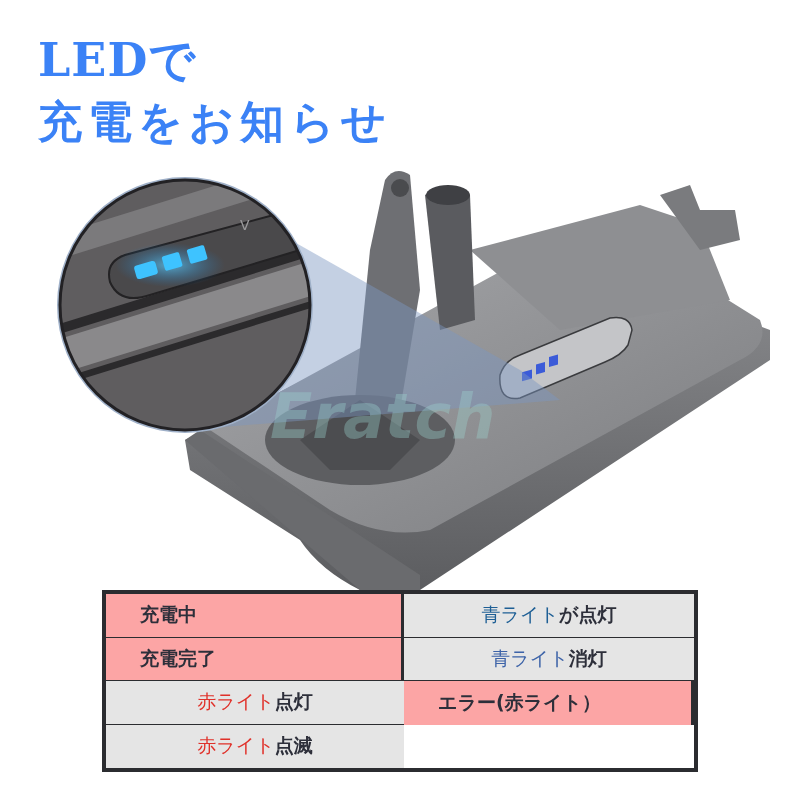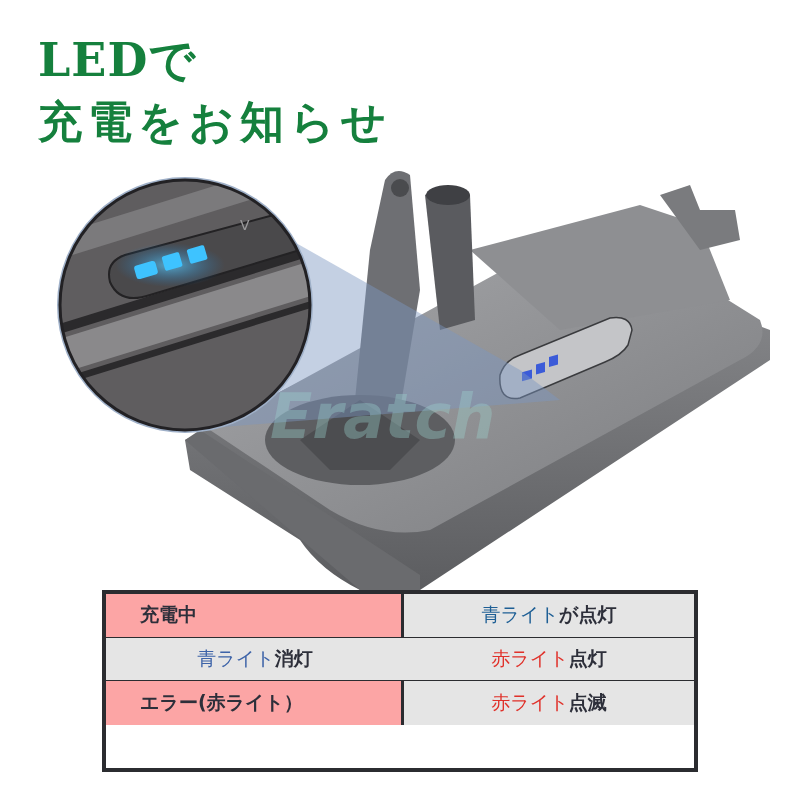--- a/index.html
+++ b/index.html
@@ -1,19 +1,19 @@
 <!DOCTYPE html>
 <html><head>
   <meta charset="utf-8">
   <style>
     html, body { margin: 0; padding: 0; background: #ffffff; }
     body { width: 800px; height: 800px; position: relative; overflow: hidden;
            font-family: "DejaVu Sans", "Liberation Sans", sans-serif; }
 
-    .headline { position: absolute; left: 38px; top: 30px; color: #15803d;
+    .headline { position: absolute; left: 38px; top: 30px; color: #3b82f6;
                 font-family: "DejaVu Serif", "Liberation Serif", serif; font-weight: bold; }
     .headline .line1 { font-size: 46px; line-height: 60px; letter-spacing: 1px; }
     .headline .line2 { font-size: 44px; line-height: 64px; letter-spacing: 6px; }
 
     .illustration { position: absolute; left: 0; top: 150px; width: 800px; height: 445px; }
 
     .status-table { position: absolute; left: 102px; top: 590px; width: 596px; height: 182px;
                     border: 4px solid #2b2c30; box-sizing: border-box; border-collapse: collapse;
                     display: grid; grid-template-columns: 298px 1fr; grid-template-rows: repeat(4, 1fr); }
     .cell { display: flex; align-items: center; font-size: 19px; font-weight: bold; color: #2d2f3a;
@@ -100,20 +100,21 @@
   </g>
 </svg>
 
 <div class="status-table">
   <div class="cell left">充電中</div>
   <div class="cell right">
     <span class="hl blue1">青ライト</span>
       <span>が点灯</span>
   </div>
 
+  <div class="cell left">充電完了</div>
   <div class="cell right">
     <span class="hl blue2">青ライト</span>
       <span>消灯</span>
   </div>
 
   <div class="cell right">
     <span class="hl red">赤ライト</span>
       <span>点灯</span>
   </div>
 

